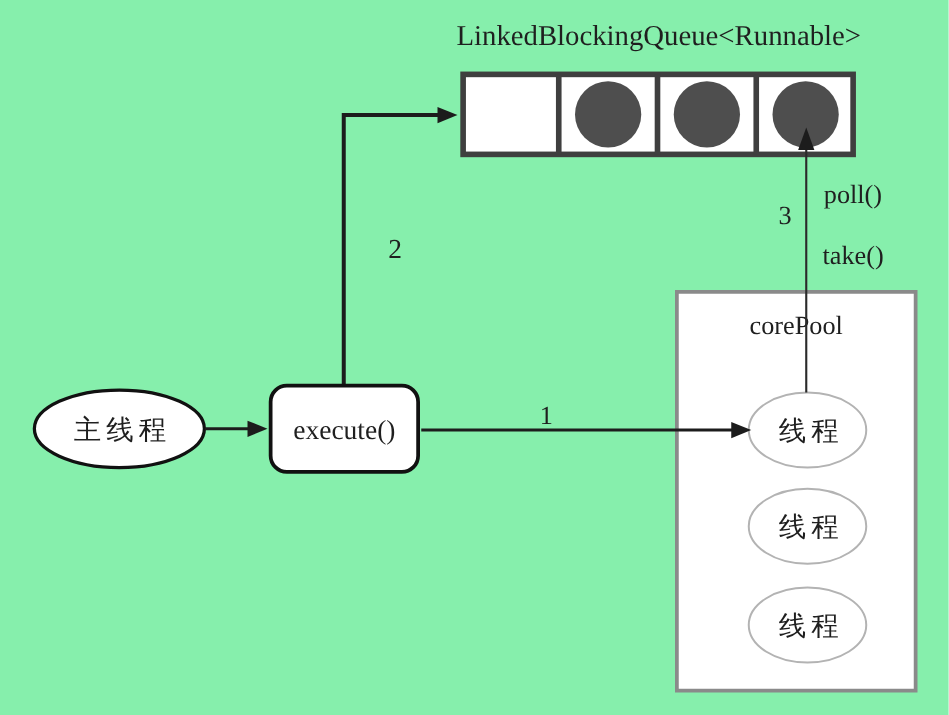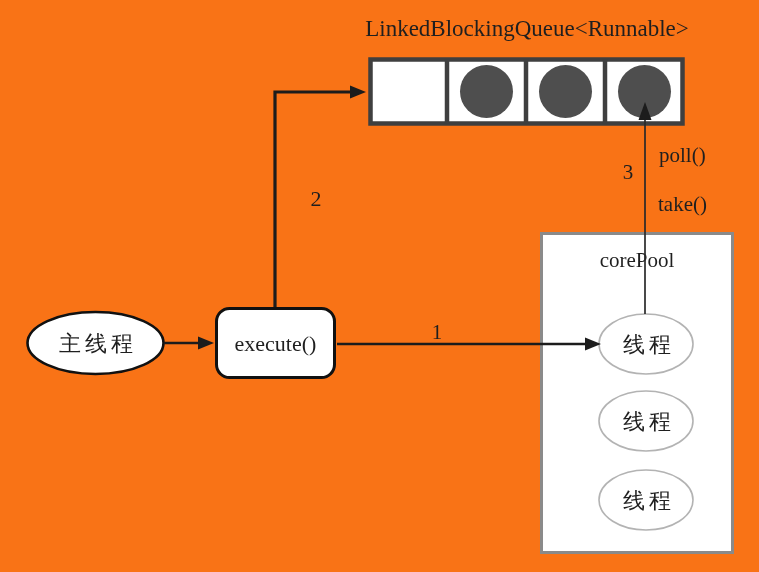--- a/index.html
+++ b/index.html
@@ -4,21 +4,21 @@
 <style>
   html, body {
     margin: 0;
     padding: 0;
     background: #ffffff;
   }
   .canvas {
     position: relative;
     width: 759px;
     height: 572px;
-    background: #f97316;
+    background: #86efac;
     font-family: "Liberation Serif", "DejaVu Serif", serif;
   }
   svg text {
     font-family: "Liberation Serif", "DejaVu Serif", serif;
     fill: #1f1f1f;
   }
   .t-title  { font-size: 23px; }
   .t-node   { font-size: 22px; }
   .t-label  { font-size: 21px; }
   .t-cjk    { letter-spacing: 4px; }

